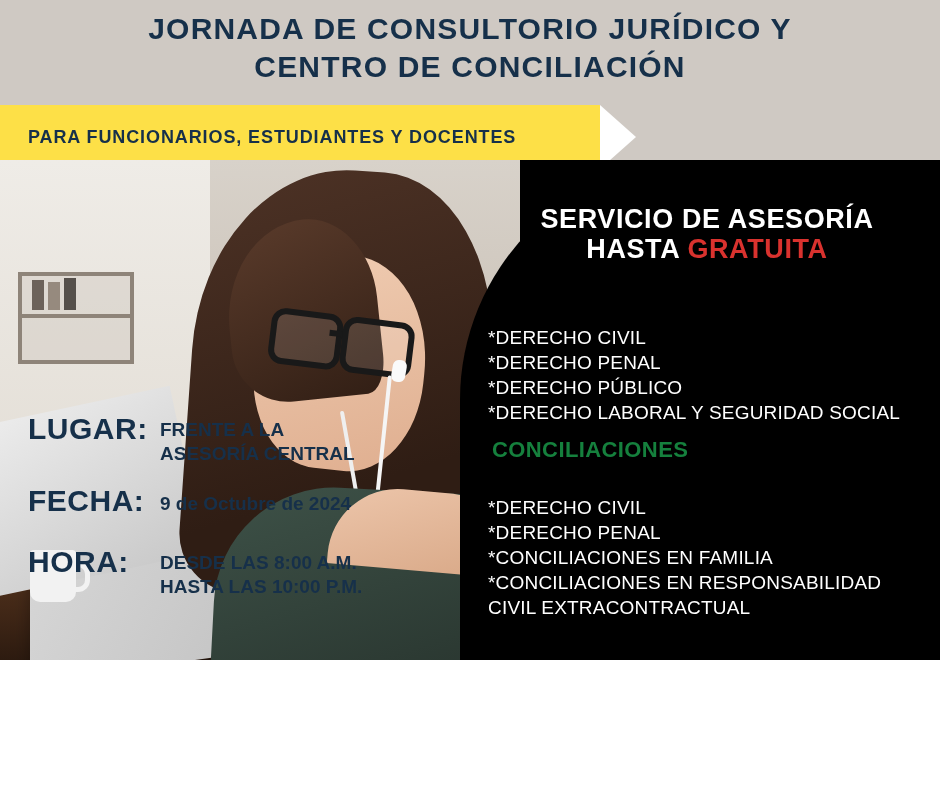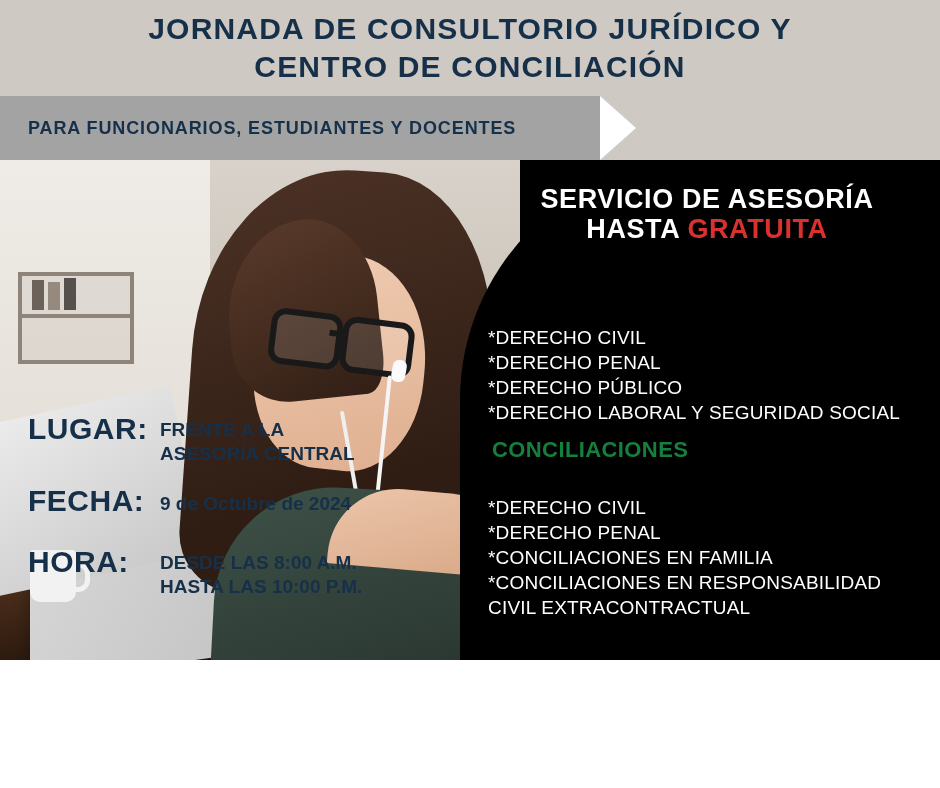--- a/index.html
+++ b/index.html
@@ -43,24 +43,24 @@
   
   .subheader-band {
     position: absolute;
     left: 0; top: 96px;
     width: 940px;
     height: 64px;
     background: #cfc9c3;
   }
   .subheader-white {
     position: absolute;
-    left: 0; top: 96px;
+    left: 0; top: 105px;
     width: 600px;
     height: 64px;
-    background: #a3a3a3;
+    background: #fde047;
     display: flex;
     align-items: center;
     padding-left: 28px;
     box-sizing: border-box;
   }
   .subheader-white::after {
     content: "";
     position: absolute;
     right: -36px;
     top: 0;
@@ -233,21 +233,21 @@
     width: 480px;
     height: 500px;
     background: #000000;
     border-radius: 240px 0 0 0;
   }
   .black-fill {
     position:absolute; right:0; top:160px; width:420px; height:500px; background:#000;
   }
   .panel-title {
     position: absolute;
-    right: 18px; top: 184px;
+    right: 18px; top: 204px;
     width: 430px;
     text-align: center;
     color: #ffffff;
     font-weight: bold;
     font-size: 27px;
     letter-spacing: 0.6px;
     line-height: 30px;
   }
   .panel-title .accent { color: #d9322e; }
 

